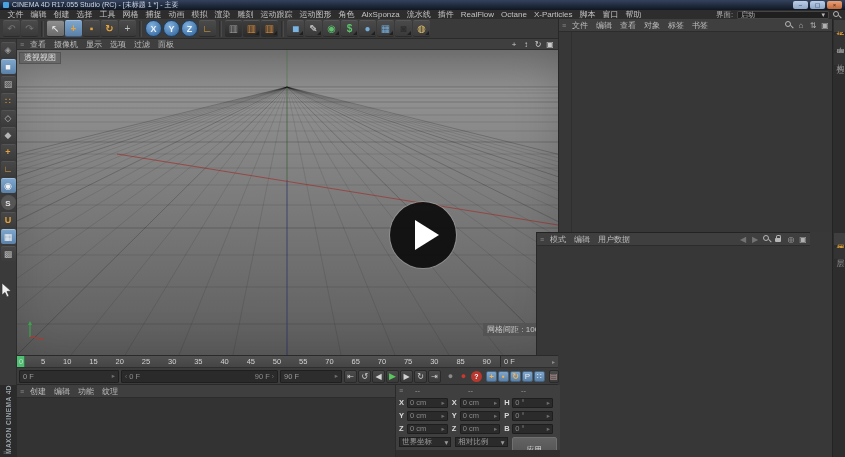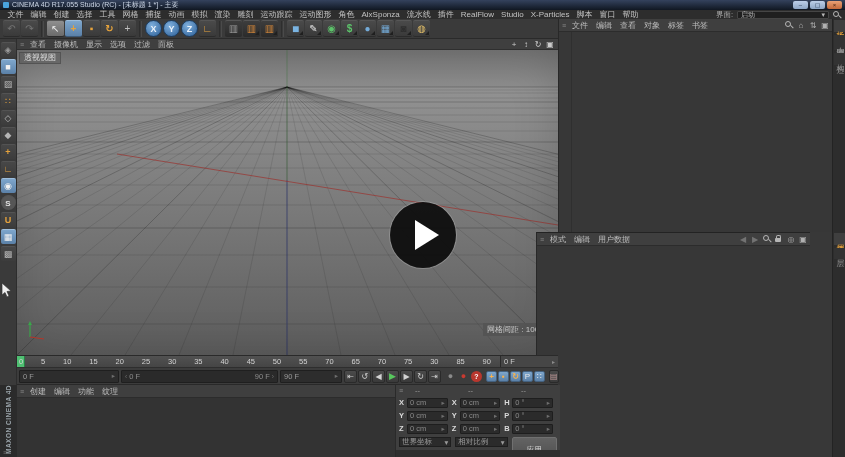--- a/index.html
+++ b/index.html
@@ -211,21 +211,21 @@
         <span class="mitem">模拟</span>
         <span class="mitem">渲染</span>
         <span class="mitem">雕刻</span>
         <span class="mitem">运动跟踪</span>
         <span class="mitem">运动图形</span>
         <span class="mitem">角色</span>
         <span class="mitem">AlxSponza</span>
         <span class="mitem">流水线</span>
         <span class="mitem">插件</span>
         <span class="mitem">RealFlow</span>
-        <span class="mitem">Studio</span>
+        <span class="mitem">Octane</span>
         <span class="mitem">X-Particles</span>
         <span class="mitem">脚本</span>
         <span class="mitem">窗口</span>
         <span class="mitem">帮助</span>
       </div>
     <div class="mright">
       <span>界面:</span>
       <span class="iface-dd">
         <span>启动</span>
         <span>▾</span>

